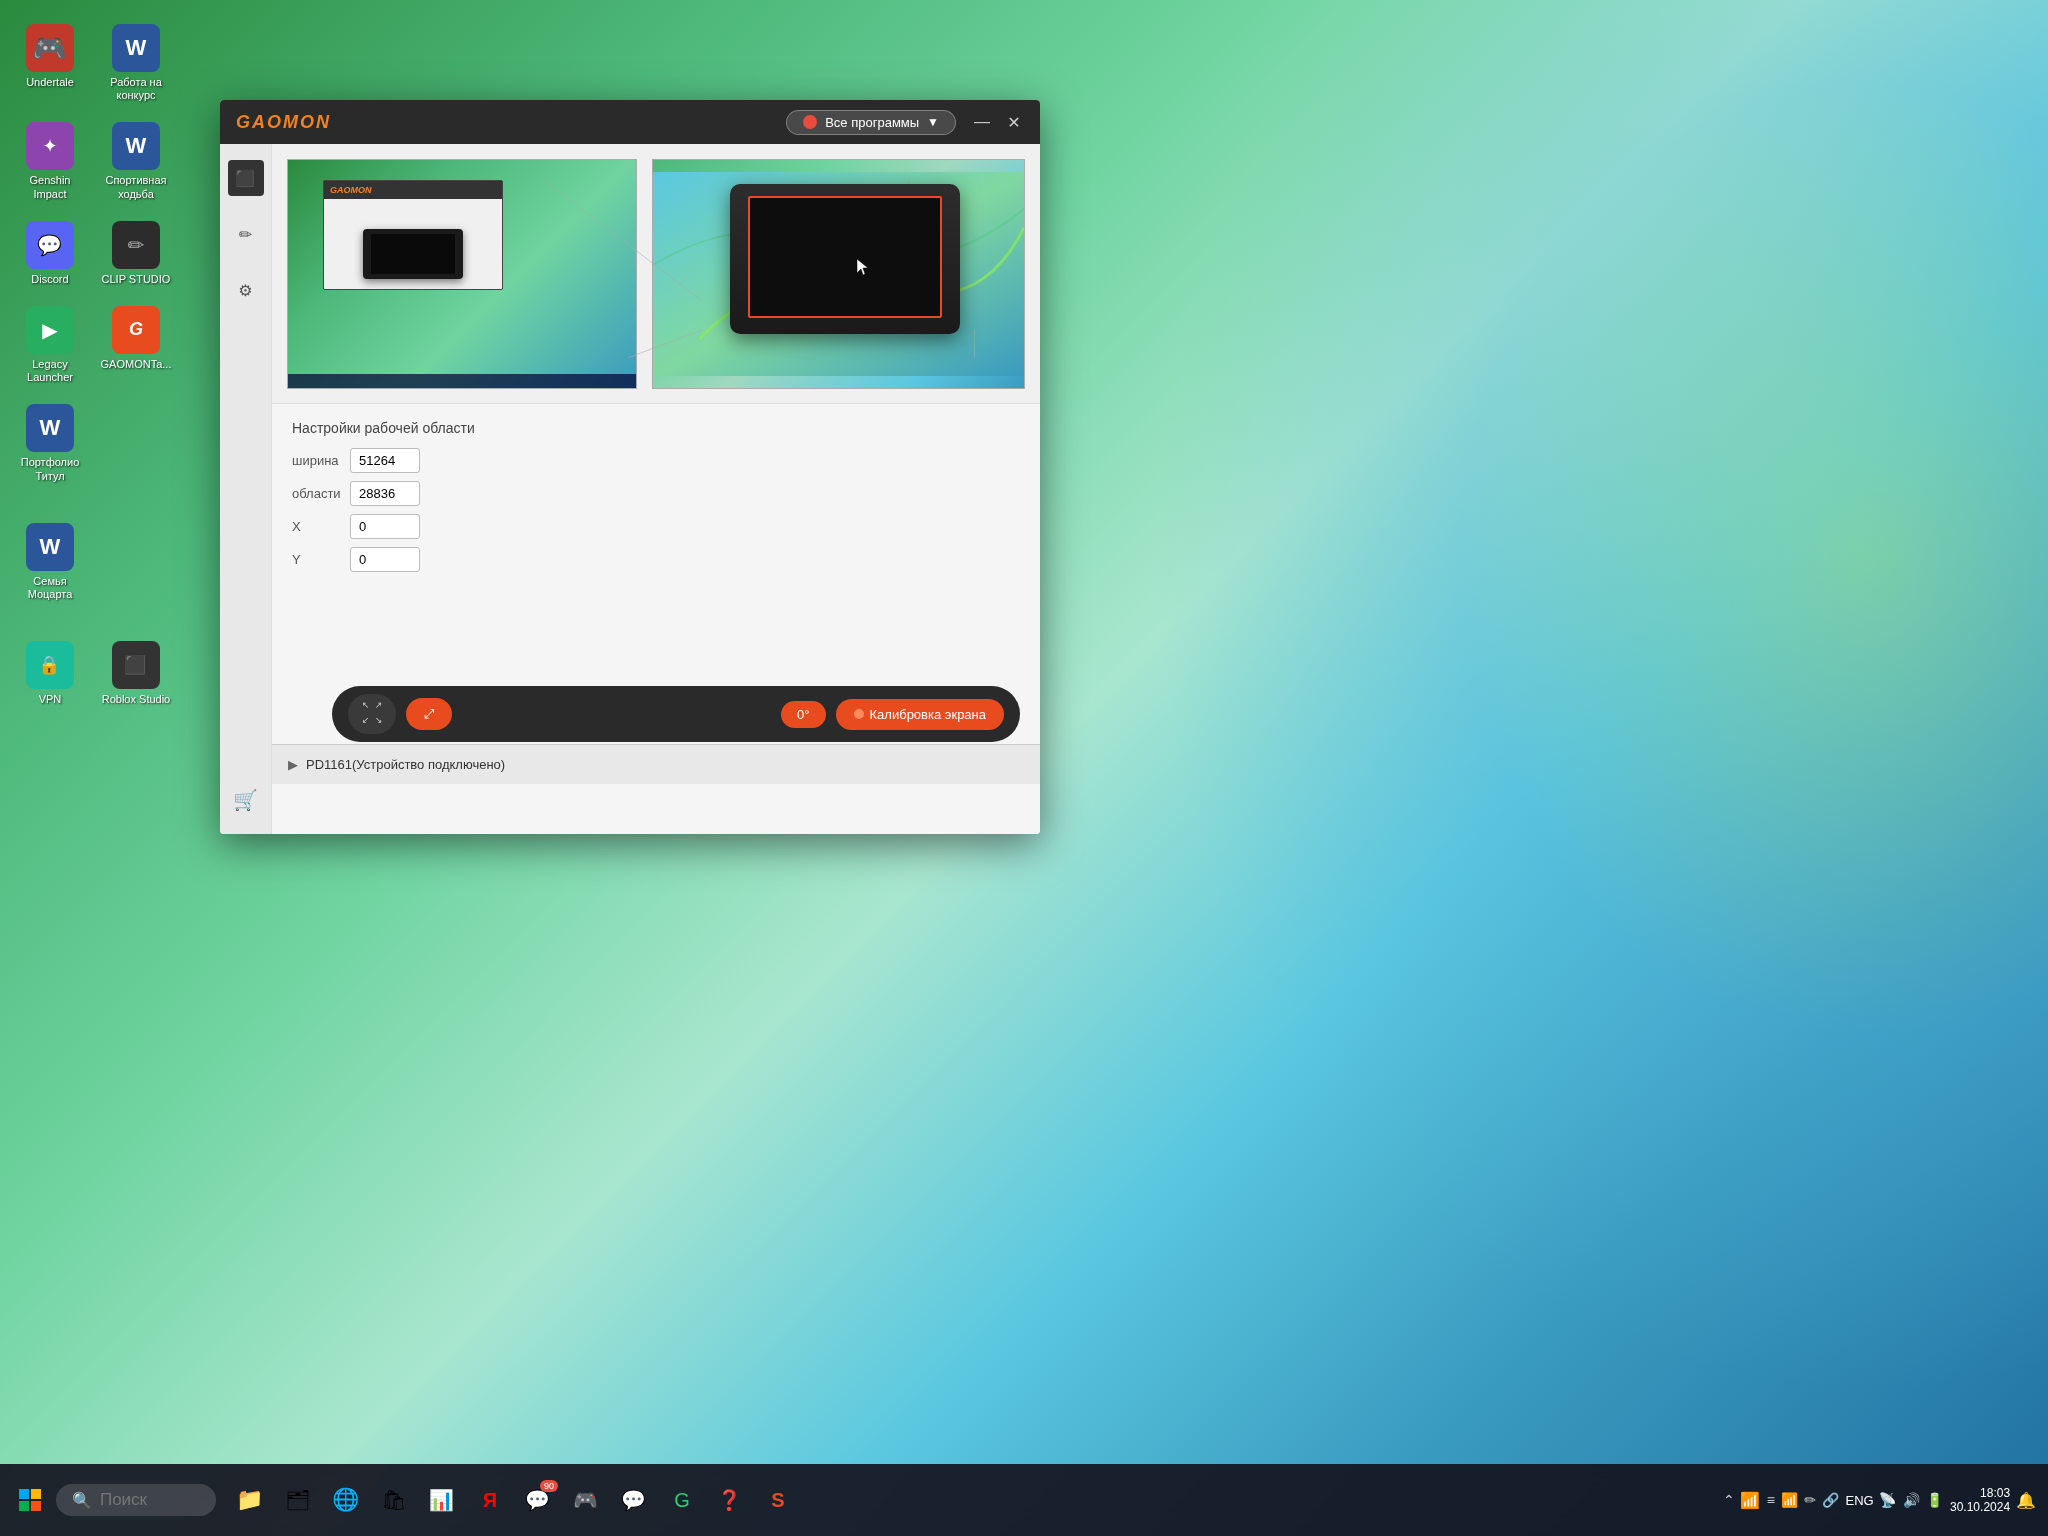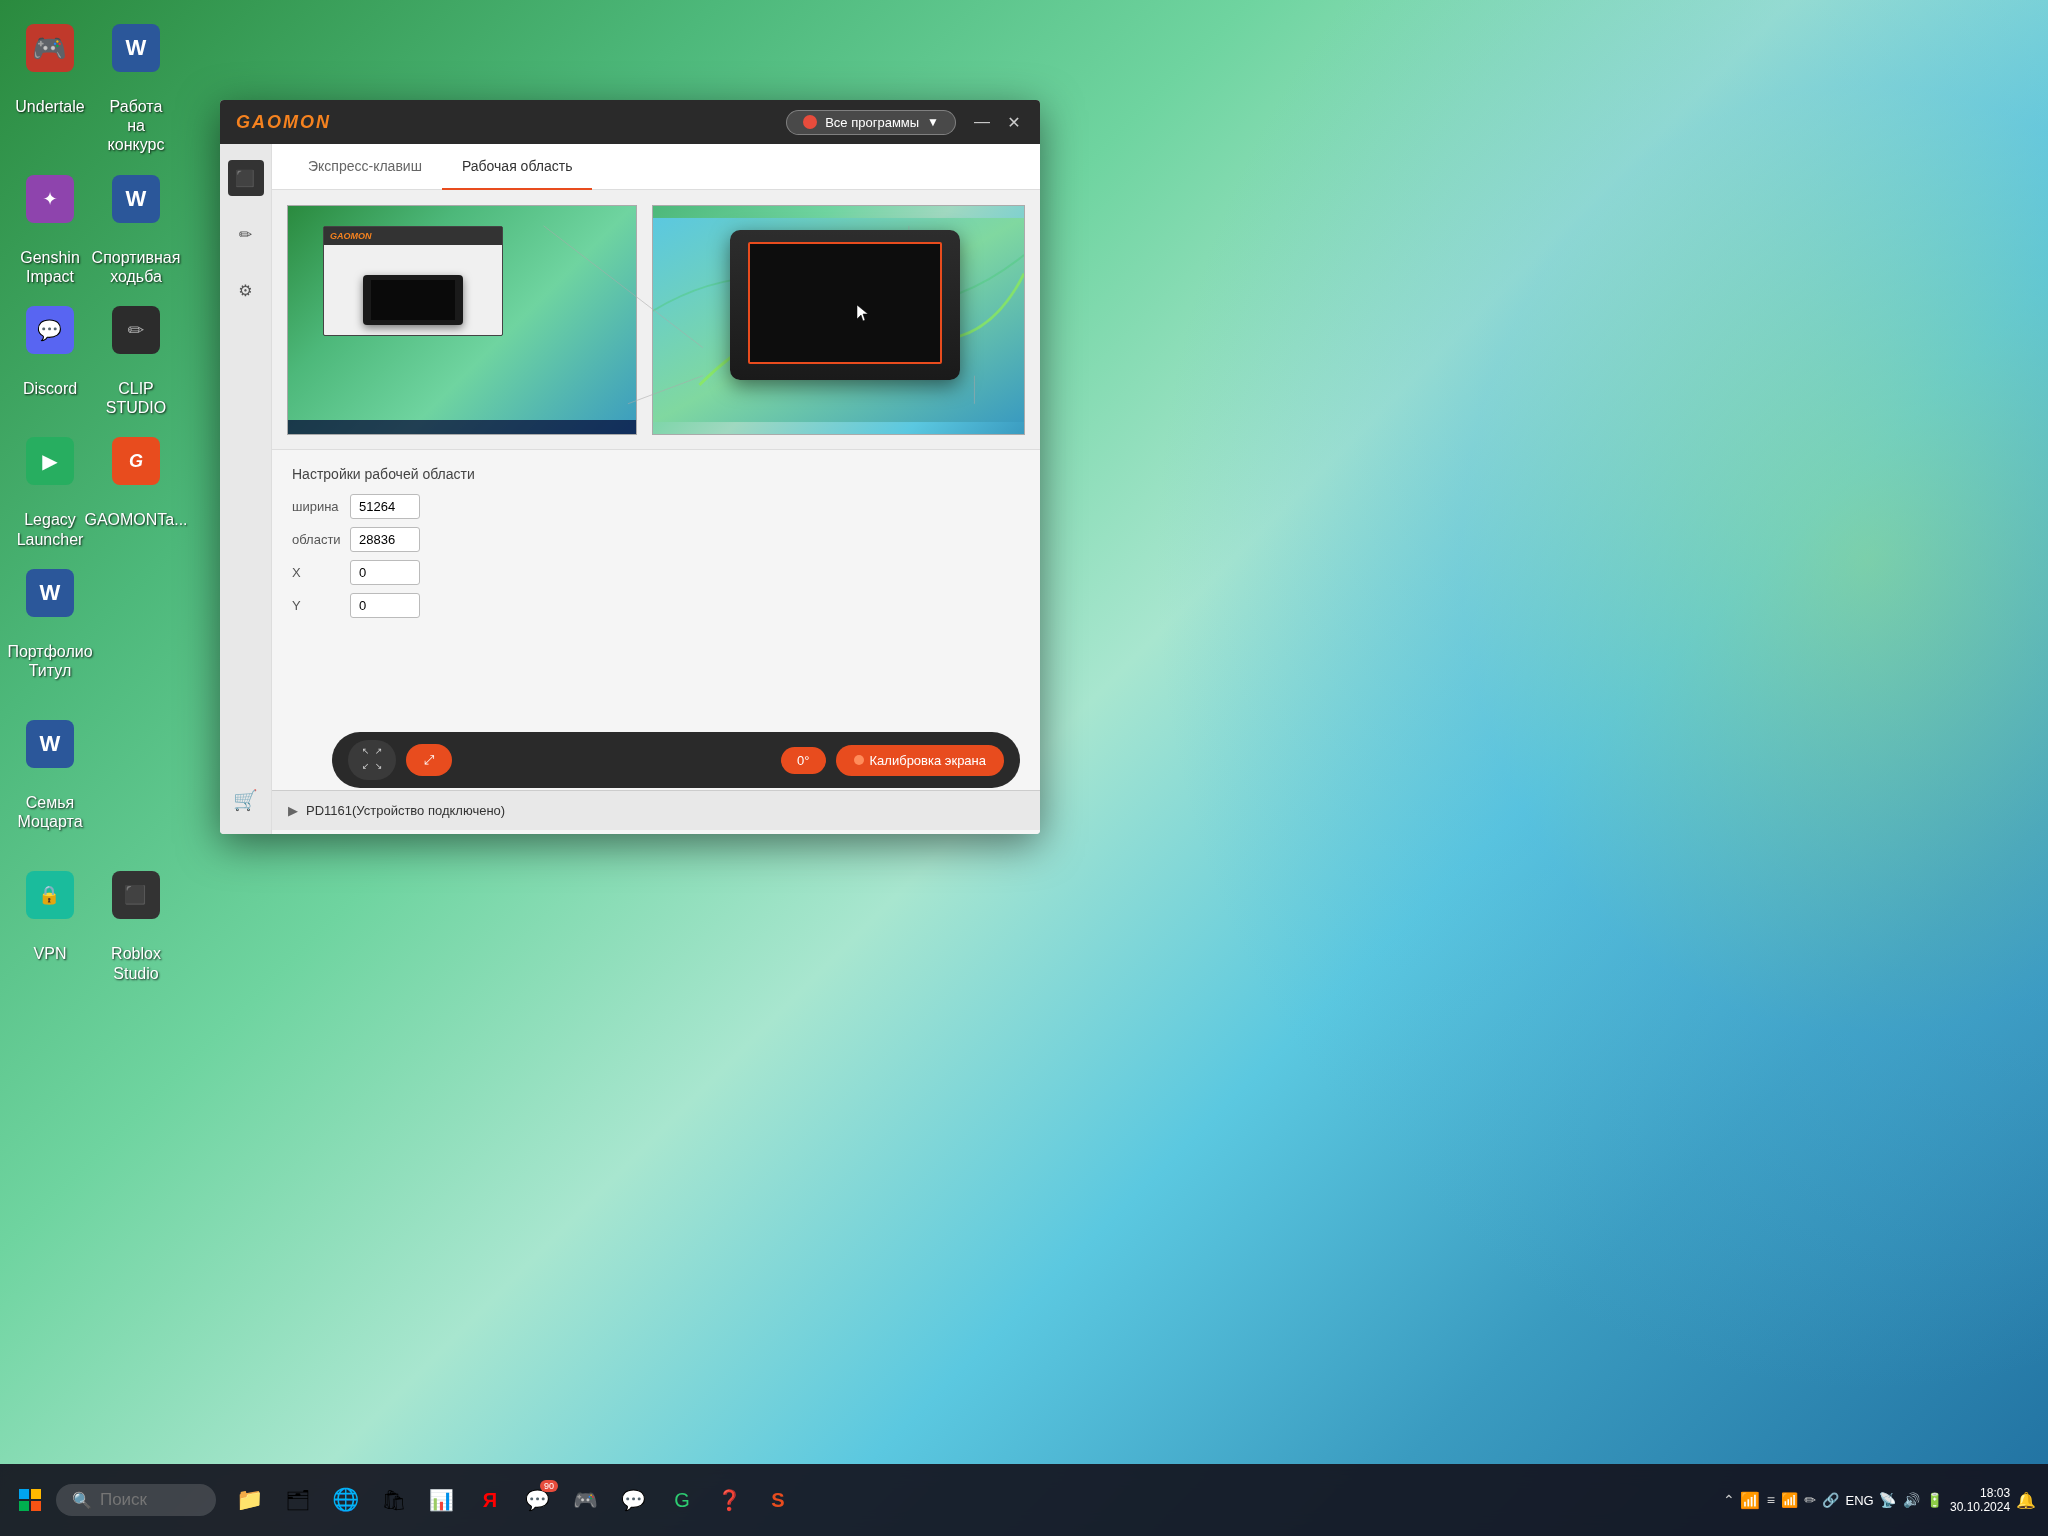--- a/index.html
+++ b/index.html
@@ -58,26 +58,25 @@
       height: 48px;
       border-radius: 8px;
       display: flex;
       align-items: center;
       justify-content: center;
       font-size: 28px;
       margin-bottom: 4px;
     }
 
     .icon-label {
-      font-size: 16px;
+      font-size: 11px;
       color: #fff;
       text-align: center;
       text-shadow: 1px 1px 2px rgba(0,0,0,0.8);
       line-height: 1.2;
-      margin-top: 21px;
     }
 
     
     .taskbar {
       position: absolute;
       bottom: 0; left: 0;
       width: 2048px;
       height: 72px;
       background: rgba(20,20,30,0.92);
       backdrop-filter: blur(10px);
@@ -516,28 +515,20 @@
         </div>
         <div style="margin-top: auto;">
           <div class="sidebar-item">
             <span class="cart-icon">🛒</span>
           </div>
         </div>
       </div>
 
       <div class="main-content">
 
-        <div class="tabs">
-          <div class="tab">
-            <span>Экспресс-клавиш</span>
-          </div>
-          <div class="tab active">
-            <span>Рабочая область</span>
-          </div>
-        </div>
 
         <div class="content-area">
 
           <div class="screen-map-area" style="position:relative;">
 
             <div class="screen-preview-left">
 
               <div style="position:absolute; top:20px; left:35px; width:180px; height:110px; background:#2a2a2a; border:1px solid #444; border-radius:2px; overflow:hidden;">
                 <div style="height:18px; background:#333; display:flex; align-items:center; padding:0 6px;">
                   <span style="color:#f5821f; font-size:9px; font-weight:bold; font-style:italic;">GAOMON</span>

